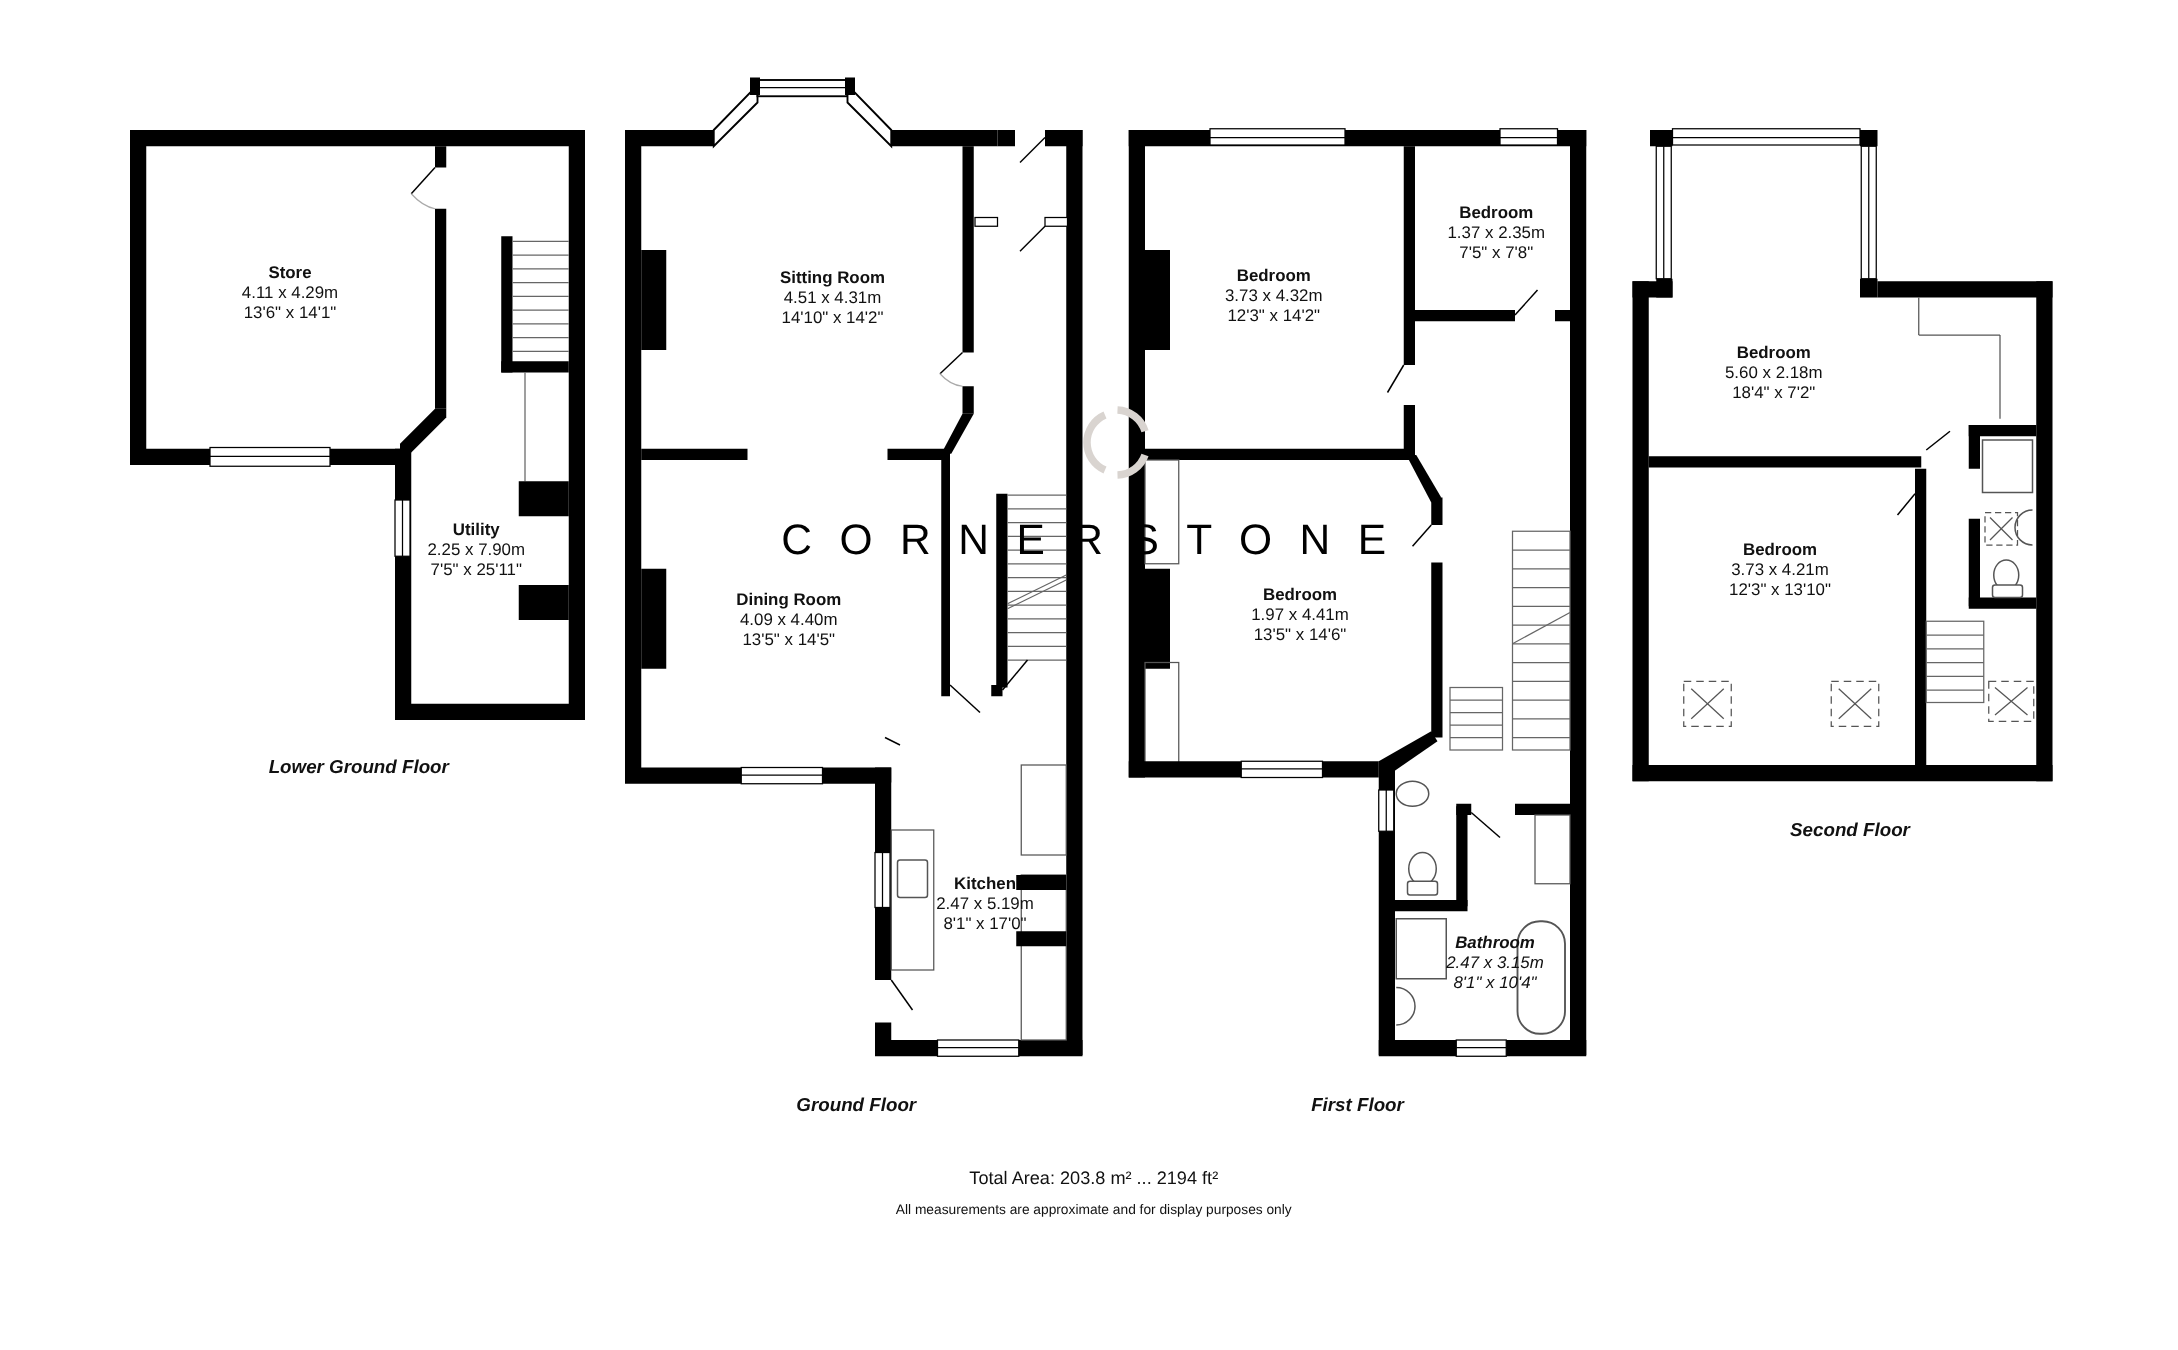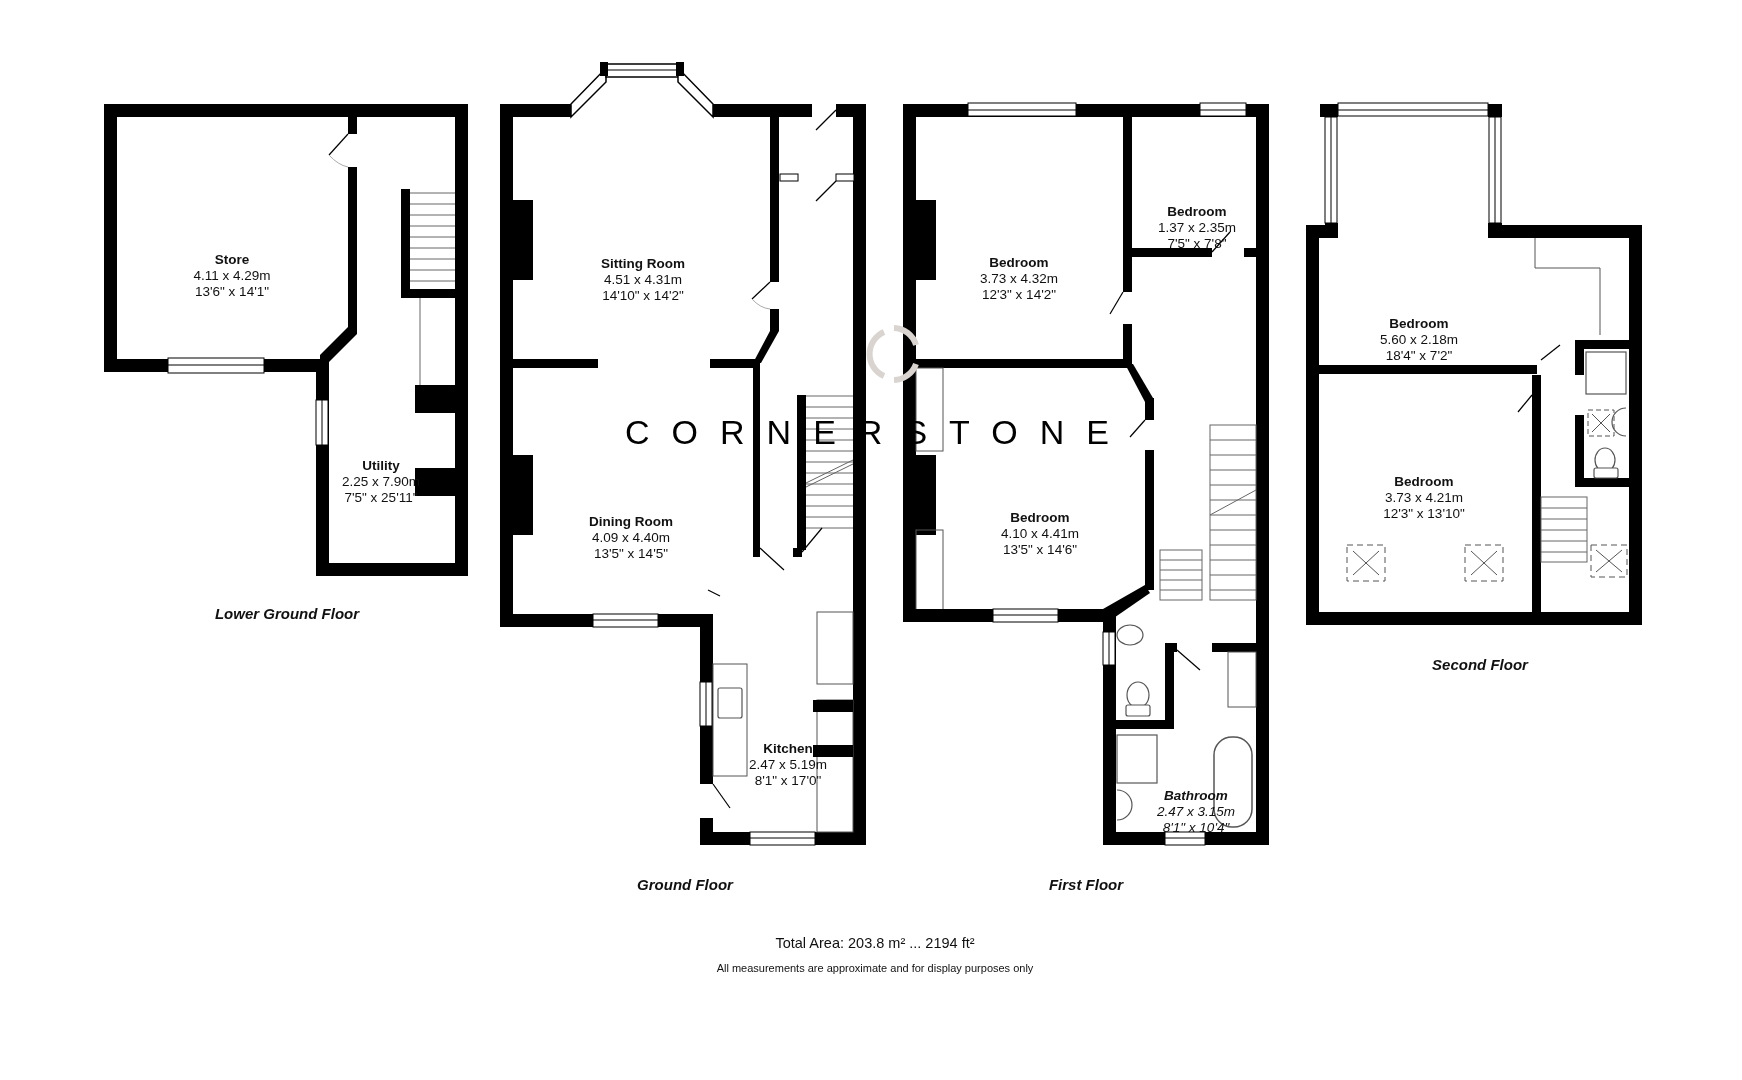--- a/index.html
+++ b/index.html
@@ -1,18 +1,18 @@
 <!DOCTYPE html>
 <html><head>
 <meta charset="utf-8">
 <style>
   html, body { margin: 0; padding: 0; background: #ffffff; }
   body { width: 1742px; height: 1080px; position: relative; overflow: hidden; font-family: "Liberation Sans", sans-serif; color: #111; }
   svg#plan { position: absolute; left: 0; top: 0; }
-  .label { position: absolute; text-align: center; transform: translateX(-50%); white-space: nowrap; line-height: 1.2; margin-top: 42px; }
+  .label { position: absolute; text-align: center; transform: translateX(-50%); white-space: nowrap; line-height: 1.2; }
   .room-name { font-weight: bold; font-size: 13.5px; display: block; }
   .room-dim { font-size: 13.5px; display: block; }
   .floor-title { position: absolute; font-weight: bold; font-size: 15px; transform: translateX(-50%); white-space: nowrap; font-style: italic; }
   .total-area { position: absolute; font-size: 14.5px; transform: translateX(-50%); white-space: nowrap; }
   .disclaimer { position: absolute; font-size: 11px; transform: translateX(-50%); white-space: nowrap; }
   .watermark { position: absolute; font-size: 34px; letter-spacing: 22px; color: #000000; transform: translateX(-50%); white-space: nowrap; font-weight: normal; }
 </style>
 </head>
 <body>
 
@@ -298,21 +298,21 @@
   <span class="room-name">Store</span>
   <span class="room-dim">4.11 x 4.29m</span>
   <span class="room-dim">13'6" x 14'1"</span>
 </div>
 <div class="label" style="left:381px; top:416px;">
   <span class="room-name">Utility</span>
   <span class="room-dim">2.25 x 7.90m</span>
   <span class="room-dim">7'5" x 25'11"</span>
 </div>
 
-<div class="label" style="left:643px; top:214px;">
+<div class="label" style="left:666px; top:214px;">
   <span class="room-name">Sitting Room</span>
   <span class="room-dim">4.51 x 4.31m</span>
   <span class="room-dim">14'10" x 14'2"</span>
 </div>
 <div class="label" style="left:631px; top:472px;">
   <span class="room-name">Dining Room</span>
   <span class="room-dim">4.09 x 4.40m</span>
   <span class="room-dim">13'5" x 14'5"</span>
 </div>
 <div class="label" style="left:788px; top:699px;">
@@ -326,21 +326,21 @@
   <span class="room-dim">3.73 x 4.32m</span>
   <span class="room-dim">12'3" x 14'2"</span>
 </div>
 <div class="label" style="left:1197px; top:162px;">
   <span class="room-name">Bedroom</span>
   <span class="room-dim">1.37 x 2.35m</span>
   <span class="room-dim">7'5" x 7'8"</span>
 </div>
 <div class="label" style="left:1040px; top:468px;">
   <span class="room-name">Bedroom</span>
-  <span class="room-dim">4.10 x 4.41m</span>
+  <span class="room-dim">1.97 x 4.41m</span>
   <span class="room-dim">13'5" x 14'6"</span>
 </div>
 <div class="label" style="left:1196px; top:746px;font-style:italic;">
   <span class="room-name">Bathroom</span>
   <span class="room-dim">2.47 x 3.15m</span>
   <span class="room-dim">8'1" x 10'4"</span>
 </div>
 
 <div class="label" style="left:1419px; top:274px;">
   <span class="room-name">Bedroom</span>

